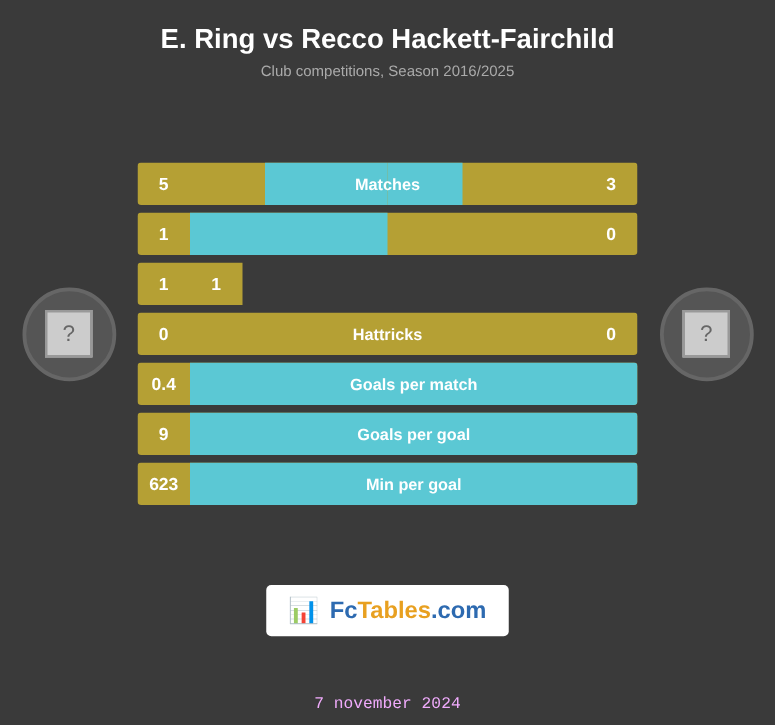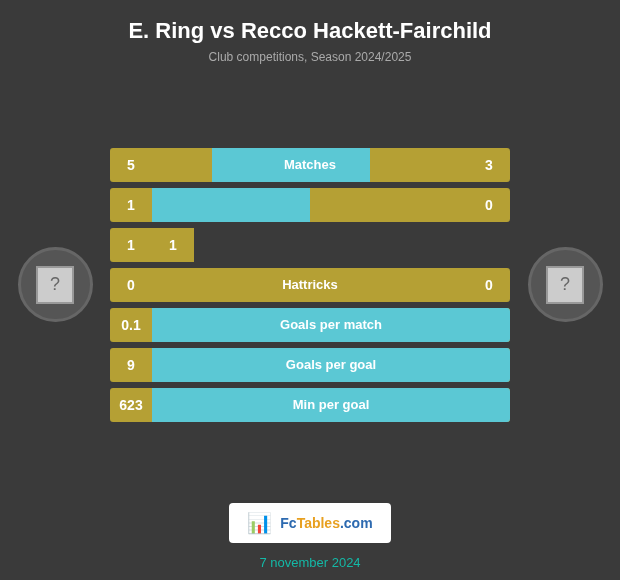--- a/index.html
+++ b/index.html
@@ -10,20 +10,21 @@
       font-family: Arial, sans-serif;
       overflow: hidden;
     }
     .container {
       width: 620px;
       height: 580px;
       background-color: #3a3a3a;
       display: flex;
       flex-direction: column;
       align-items: center;
+      gap: 34px;
     }
     .header {
       width: 100%;
       background-color: #3a3a3a;
       padding: 18px 10px 10px 10px;
       text-align: center;
     }
     .title {
       color: #ffffff;
       font-size: 22px;
@@ -150,32 +151,33 @@
       padding: 8px 18px;
       display: flex;
       align-items: center;
       gap: 8px;
     }
     .logo-icon {
       font-size: 20px;
       color: #2d6ab0;
     }
     .logo-text {
-      font-size: 14px;
+      font-size: 19px;
       font-weight: bold;
       color: #2d6ab0;
     }
     .logo-text span {
       color: #e8a020;
     }
     .date-section {
-      color: #14b8a6;
+      color: #f0abfc;
       font-size: 13px;
       padding: 8px 0 10px 0;
       text-align: center;
+      font-family: Liberation Mono, monospace;
     }
     
     .two-side .stat-bar-fill-left {
       position: absolute;
       right: 50%;
       top: 0; bottom: 0;
       background-color: #5bc8d4;
     }
     .two-side .stat-bar-fill-right {
       position: absolute;
@@ -183,21 +185,21 @@
       top: 0; bottom: 0;
       background-color: #5bc8d4;
     }
   </style>
 </head>
 <body>
 
 <div class="container">
   <div class="header">
     <div class="title">E. Ring vs Recco Hackett-Fairchild</div>
-    <div class="subtitle">Club competitions, Season 2024/2025</div>
+    <div class="subtitle">Club competitions, Season 2016/2025</div>
   </div>
 
   <div class="main-section">
 
     <div class="player-avatar">
       <div class="avatar-circle">
         <div class="avatar-placeholder">?</div>
       </div>
     </div>
 
@@ -229,21 +231,21 @@
         <div class="stat-left-val">0</div>
         <div class="stat-bar-container two-side">
           <div class="stat-bar-bg"></div>
           <div class="stat-bar-fill-left" style="width:0%"></div>
           <div class="stat-bar-fill-right" style="width:0%"></div>
           <div class="stat-label">Hattricks</div>
         </div>
         <div class="stat-right-val">0</div>
       </div>
         <div class="stat-row">
-        <div class="stat-left-val">0.1</div>
+        <div class="stat-left-val">0.4</div>
         <div class="stat-bar-container">
           <div class="stat-bar-bg"></div>
           <div class="stat-bar-fill" style="width:100%"></div>
           <div class="stat-label">Goals per match</div>
         </div>
       </div>
         <div class="stat-row">
         <div class="stat-left-val">9</div>
         <div class="stat-bar-container">
           <div class="stat-bar-bg"></div>

